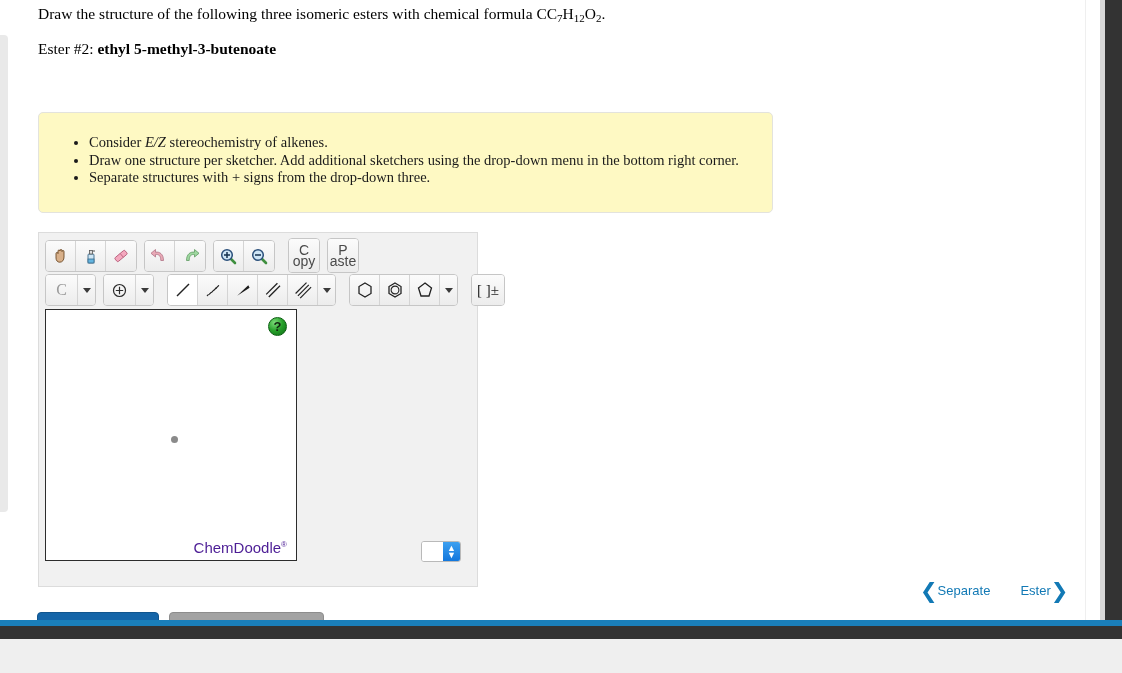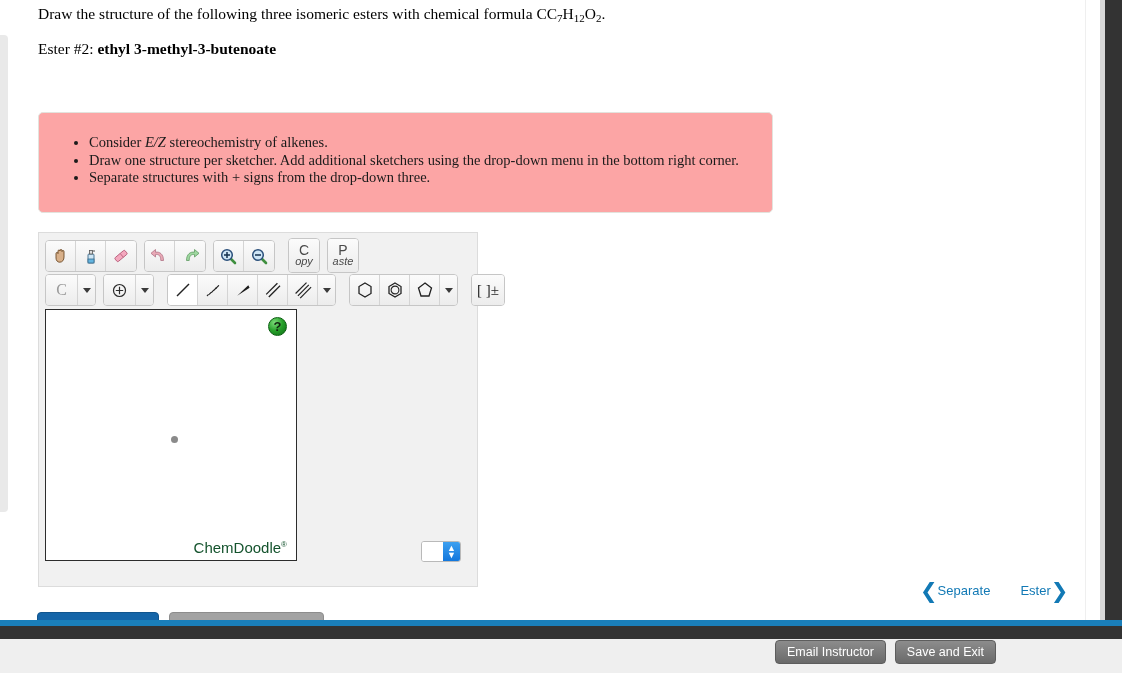--- a/index.html
+++ b/index.html
@@ -39,21 +39,21 @@
     white-space: nowrap;
   }
   .prompt sub { font-size: 11px; vertical-align: -0.25em; }
 
   .ester-list { position: absolute; left: 38px; top: 40px; font-size: 15.5px; color: #000; line-height: 17px; }
   .ester-row { white-space: nowrap; }
   .ester-row .nm { font-weight: bold; }
 
   .notebox {
     position: absolute; left: 38px; top: 112px; width: 735px; height: 101px;
-    background: #fca5a5; border: 1px solid #e3e3dd; border-radius: 5px;
+    background: #fef9c3; border: 1px solid #e3e3dd; border-radius: 5px;
   }
   .notebox ul { margin: 21px 0 0 0; padding-left: 50px; list-style: disc; }
   .notebox li { font-size: 14.5px; color: #1a1a1a; line-height: 17px; margin-bottom: 0.5px; }
   .notebox em { font-style: italic; }
 
   
   .sketcher {
     position: absolute; left: 38px; top: 232px; width: 440px; height: 355px;
     background: #f1f1f1; border: 1px solid #dcdcdc;
   }
@@ -82,42 +82,42 @@
     width: 0; height: 0;
     border-left: 4.5px solid transparent; border-right: 4.5px solid transparent;
     border-top: 5.5px solid #3a3a3a;
   }
   .txtbtn {
     width: 30px; height: 33px; display: flex; flex-direction: column;
     align-items: center; justify-content: center; line-height: 11px;
     font-family: "Liberation Sans", sans-serif; color: #4a4a4a;
   }
   .txtbtn .big { font-size: 14px; }
-  .txtbtn .small { font-size: 11px; font-style: italic; }
+  .txtbtn .small { font-size: 14px; }
   .elem-lbl { font-family: "Liberation Serif", serif; font-size: 16px; color: #9a9a9a; }
 
   .canvas {
     position: absolute; left: 6px; top: 76px; width: 252px; height: 252px;
     background: #ffffff; border: 1px solid #2c2c2c;
   }
   .help-btn {
     position: absolute; right: 9px; top: 7px; width: 19px; height: 19px;
     border-radius: 50%;
     background: radial-gradient(circle at 33% 28%, #7ddc7a 0%, #27a02a 48%, #0c6b14 100%);
     border: 1px solid #0a5e10;
     display: flex; align-items: center; justify-content: center;
     font-family: "Liberation Sans", sans-serif; font-size: 13px; font-weight: bold; color: #10240f;
   }
   .center-dot {
     position: absolute; left: 125px; top: 126px; width: 7px; height: 7px;
     border-radius: 50%; background: #8a8a8a;
   }
   .watermark {
     position: absolute; right: 9px; bottom: 4px;
-    font-family: "Liberation Sans", sans-serif; font-size: 15px; color: #14532d;
+    font-family: "Liberation Sans", sans-serif; font-size: 15px; color: #4c1d95;
   }
   .watermark sup { font-size: 8px; }
 
   .spinner {
     position: absolute; left: 382px; top: 308px; width: 40px; height: 21px;
     display: flex; border: 1px solid #b9b9b9; border-radius: 3px; overflow: hidden; background: #fff;
   }
   .spinner .fld { flex: 1; background: #ffffff; }
   .spinner .arrows {
     width: 17px; background: linear-gradient(#3da0f0, #1277dd);
@@ -163,21 +163,21 @@
 
   <div class="content">
 
     <div class="prompt">
       <span>Draw the structure of the following three isomeric esters with chemical formula C</span><span>C</span><sub>7</sub><span>H</span><sub>12</sub><span>O</span><sub>2</sub><span>.</span>
     </div>
 
     <div class="ester-list">
       <div class="ester-row">
         <span>Ester #2:</span>
-        <span class="nm">ethyl 3-methyl-3-butenoate</span>
+        <span class="nm">ethyl 5-methyl-3-butenoate</span>
       </div>
     </div>
 
     <div class="notebox">
       <ul>
         <li><span>Consider </span><em>E/Z</em><span> stereochemistry of alkenes.</span></li>
         <li><span>Draw one structure per sketcher. Add additional sketchers using the drop-down menu in the bottom right corner.</span></li>
         <li><span>Separate structures with + signs from the drop-down three.</span></li>
       </ul>
     </div>
@@ -382,18 +382,14 @@
 
   <div class="page-scroll-track">
     
   </div>
   <div class="outer-scroll-divider"></div>
   <div class="outer-right-strip"></div>
 
   <div class="accent-bar"></div>
   <div class="dark-bar"></div>
   <div class="footer"></div>
-  <div class="footer-btns">
-    <div class="ftr-btn">Email Instructor</div>
-    <div class="ftr-btn">Save and Exit</div>
-  </div>
 
 </div>
 
 </body></html>

